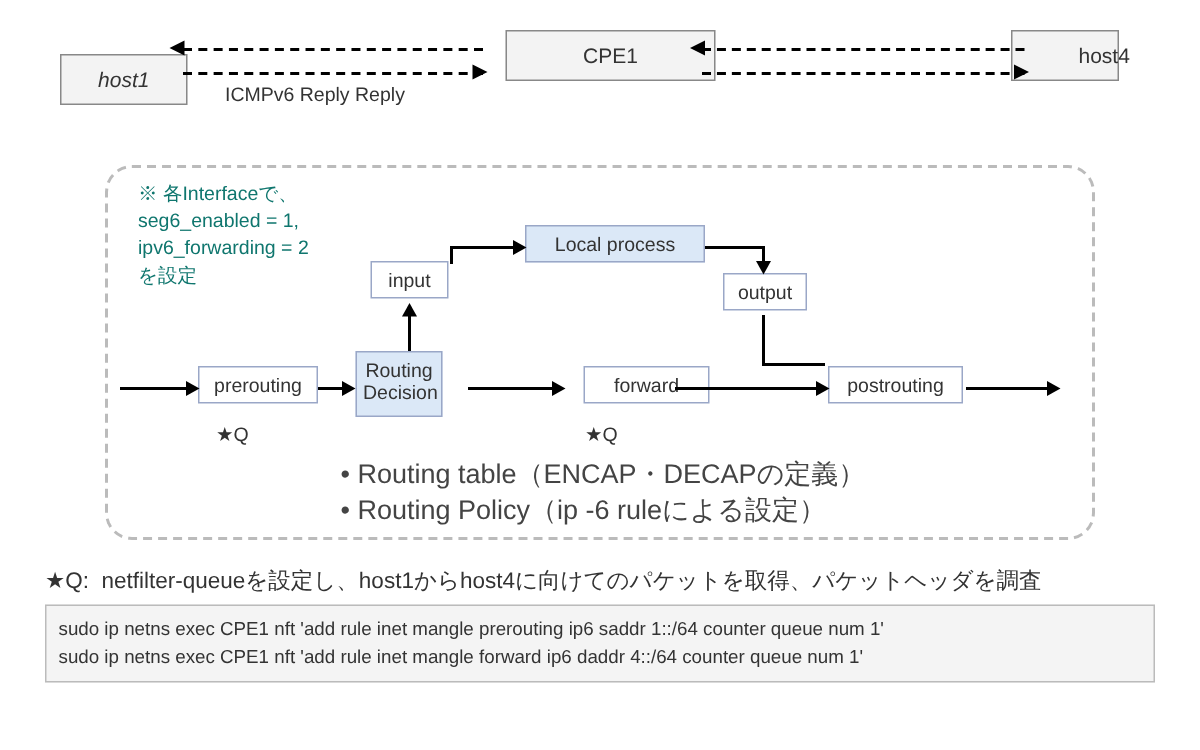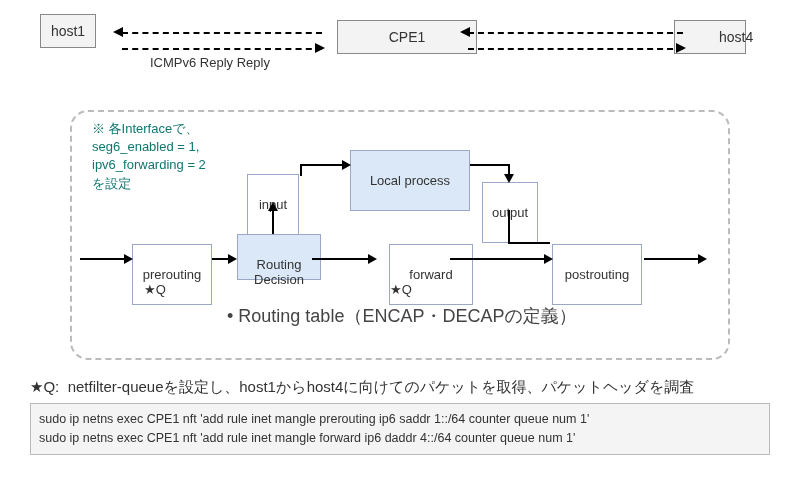--- a/index.html
+++ b/index.html
@@ -20,21 +20,21 @@
     margin: 10px 30px 0 30px;
   }
   .node-box {
     position: absolute;
     border: 1px solid #888;
     background: #f3f3f3;
     text-align: center;
     padding: 8px 6px;
     font-size: 14px;
   }
-  .host1 { left: 10px; top: 4px; width: 56px; }
+  .host1 { left: 10px; top: 26px; width: 85px; font-style: italic; }
   .cpe1  { left: 295px; top: 10px; width: 140px; margin-left: 12px; }
   .host4 { right: 24px; top: 10px; width: 72px; padding-left: 44px; }
   .arrow-line {
     position: absolute;
     border-top: 2px dashed #000;
     height: 0;
   }
   .arrow-head {
     position: absolute;
     width: 0; height: 0;
@@ -59,25 +59,25 @@
     font-size: 13px;
     line-height: 1.4;
     color: #0f766e;
   }
   .pbox {
     position: absolute;
     border: 1px solid #9aa7c7;
     background: #fff;
     font-size: 13px;
     text-align: center;
-    padding: 22px 4px;
+    padding: 4px 4px;
   }
   .pbox.blue { background: #dbe8f7; }
   .prerouting { left: 60px;  top: 132px; width: 80px; }
-  .routing    { left: 165px; top: 122px; width: 84px; height: 44px; }
+  .routing    { left: 165px; top: 122px; width: 58px; height: 44px; }
   .inputb     { left: 175px; top: 62px;  width: 52px; }
   .localp     { left: 278px; top: 38px;  width: 120px; }
   .outputb    { left: 410px; top: 70px;  width: 56px; }
   .forwardb   { left: 305px; top: 132px; width: 84px; margin-left: 12px; }
   .postr      { left: 480px; top: 132px; width: 90px; }
   .starq { position: absolute; font-size: 13px; color: #333; }
   .sq1 { left: 72px;  top: 170px; }
   .sq2 { left: 318px; top: 170px; }
   .bullets {
     position: absolute;
@@ -178,20 +178,21 @@
   <div class="ah-r" style="left:296px; top:142px;"></div>
 
   <div class="solid-line hline" style="left:378px; top:146px; width:100px;"></div>
   <div class="ah-r" style="left:472px; top:142px;"></div>
 
   <div class="solid-line hline" style="left:572px; top:146px; width:60px;"></div>
   <div class="ah-r" style="left:626px; top:142px;"></div>
 
   <div class="bullets">
     <div>Routing table（ENCAP・DECAPの定義）</div>
+    <div>Routing Policy（ip -6 ruleによる設定）</div>
   </div>
 </div>
 
 <div class="qline">
   <span class="star">★Q:</span>
   &nbsp;<span>netfilter-queueを設定し、host1からhost4に向けてのパケットを取得、パケットヘッダを調査</span>
 </div>
 <div class="code-box"><span>sudo ip netns exec CPE1 nft 'add rule inet mangle prerouting ip6 saddr 1::/64 counter queue num 1'</span>
 <span>sudo ip netns exec CPE1 nft 'add rule inet mangle forward ip6 daddr 4::/64 counter queue num 1'</span></div>
 

